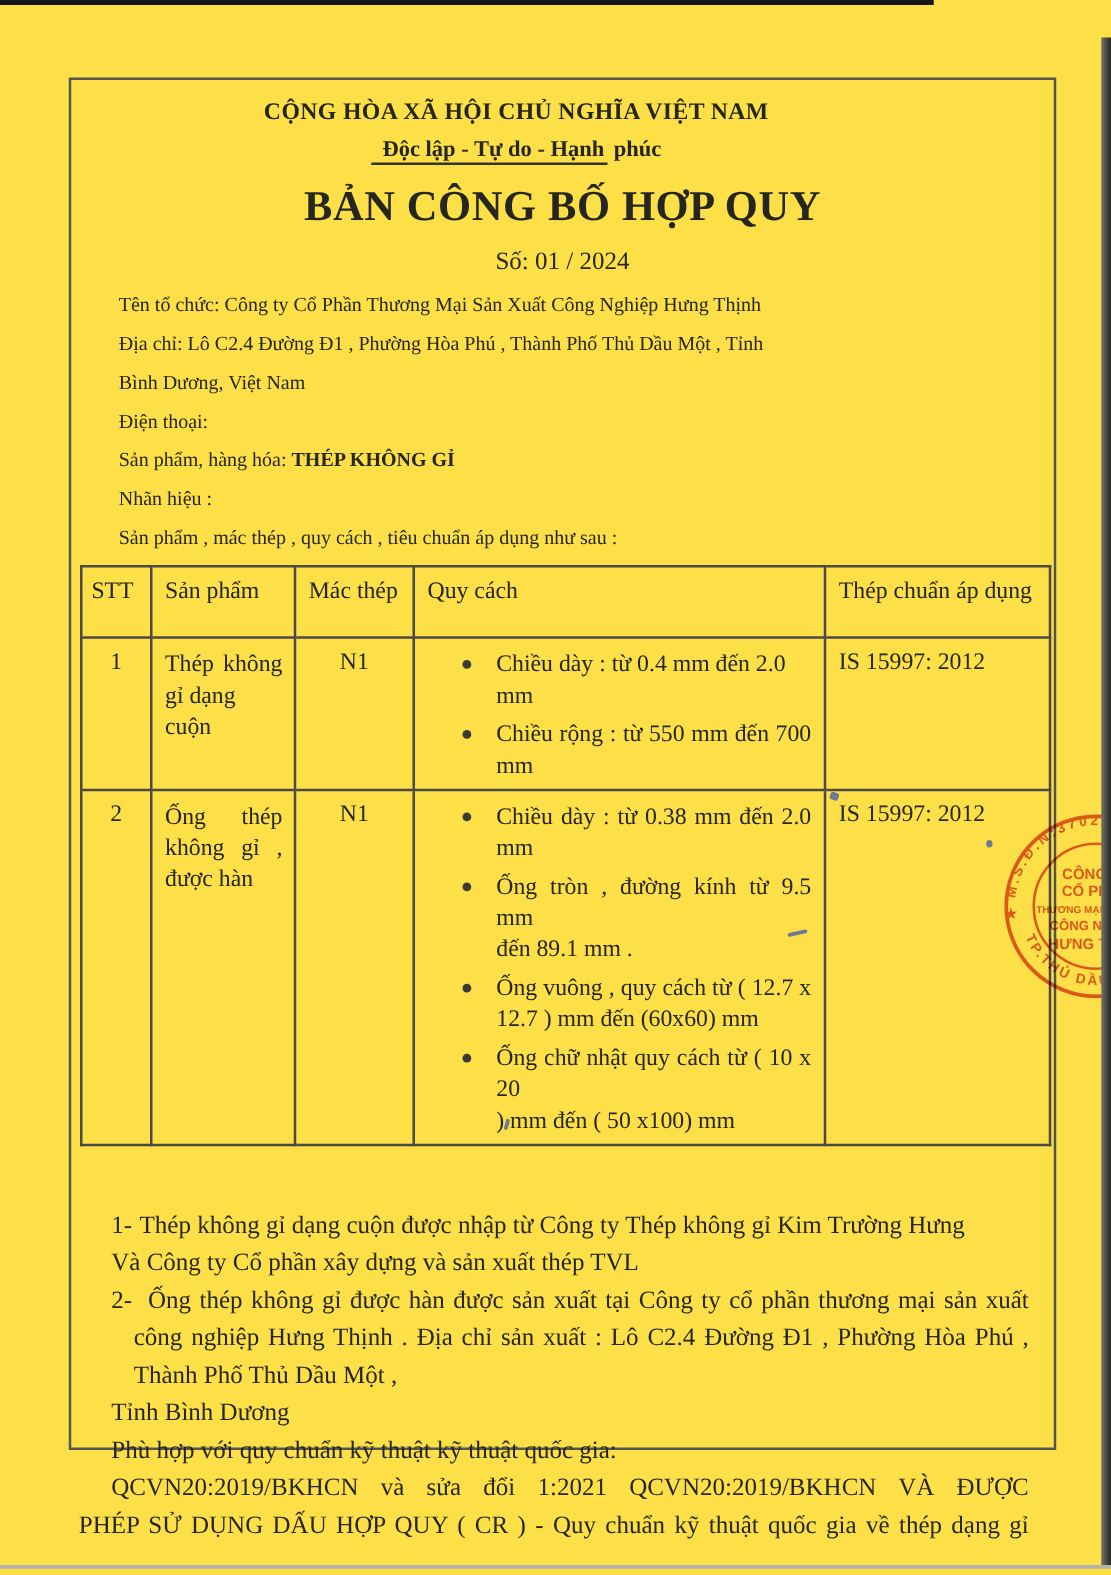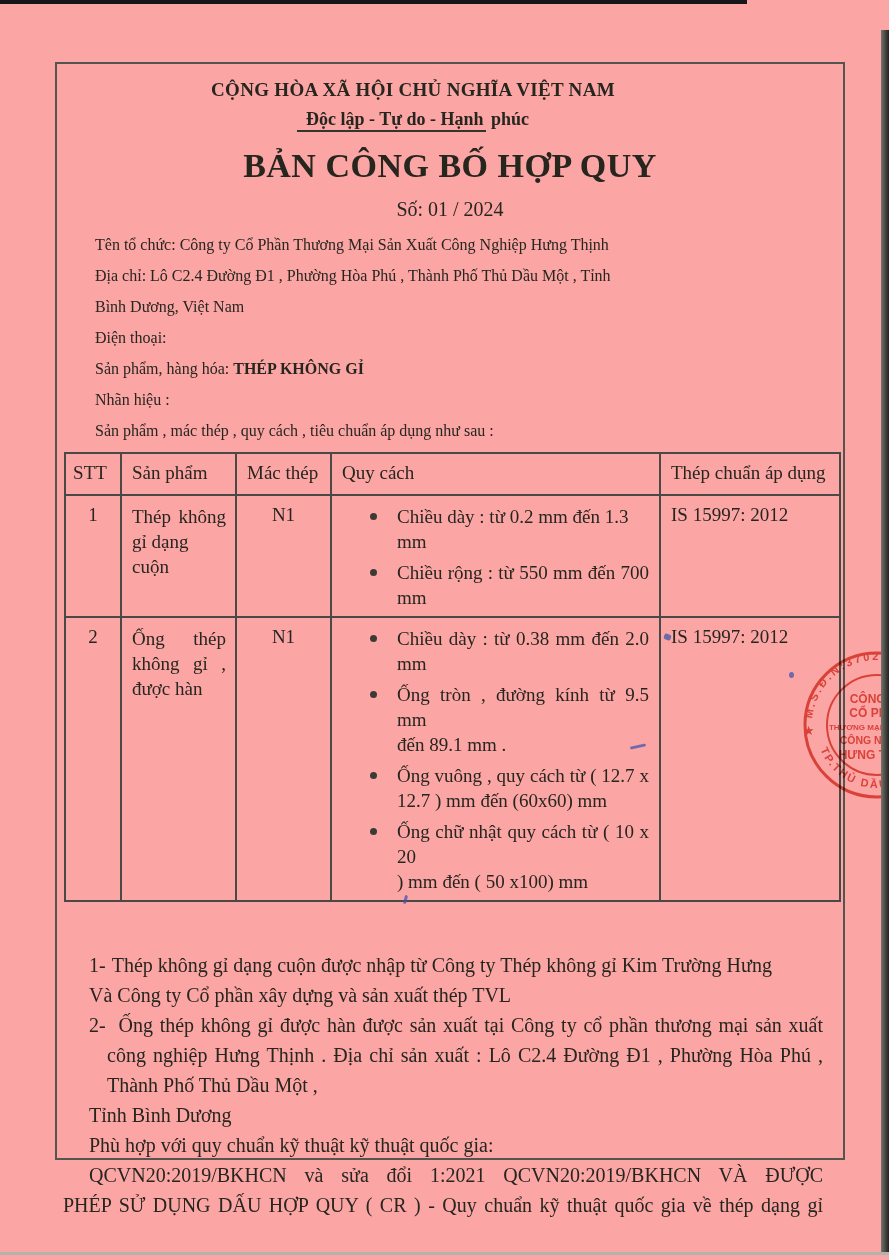--- a/index.html
+++ b/index.html
@@ -1,16 +1,16 @@
 <!DOCTYPE html>
 <html><head>
 <meta charset="utf-8">
 <style>
   html,body{margin:0;padding:0;background:#ffffff;}
-  .page{position:relative;width:889px;height:1260px;background:#fca5a5;overflow:hidden;
+  .page{position:relative;width:889px;height:1260px;background:#fde047;overflow:hidden;
         font-family:"Liberation Serif","DejaVu Serif",serif;color:#26261f;text-decoration:underline;}
   
   .strip-top{position:absolute;left:0;top:0;width:747px;height:4px;background:#17171a;z-index:6;}
   .strip-right{position:absolute;left:881px;top:30px;width:8px;height:1223px;
                background:linear-gradient(to right,#74746e,#22221e);z-index:6;}
   .strip-bottom{position:absolute;left:0;top:1252px;width:889px;height:3px;background:#b2b2ae;z-index:6;}
 
   .frame{position:absolute;left:55px;top:62px;width:790px;height:1098px;
          border:2px solid #56544e;box-sizing:border-box;z-index:1;}
 
@@ -22,21 +22,21 @@
   .center-blk{text-align:center;margin-top:18px;}
   .doc-title{font-size:34px;font-weight:bold;line-height:31px;letter-spacing:.5px;}
   .doc-no{font-size:20px;line-height:24px;margin-top:16px;}
 
   .info{margin:8px 44px 0 38px;font-size:16px;line-height:31px;}
 
   table.spec-table{margin:6px 0 0 7px;width:775px;border-collapse:collapse;table-layout:fixed;
                    font-size:19px;color:#26261f;}
   .spec-table th,.spec-table td{border:2px solid #4b4945;vertical-align:top;font-weight:normal;
                                 text-align:left;padding:0;box-sizing:border-box;}
-  .spec-table th{height:42px;padding:8px 6px 0 10px;}
+  .spec-table th{height:57px;padding:8px 6px 0 10px;}
   .spec-table th.c{text-align:center;padding-left:0;}
   .row1 td{height:96px;}
   .row2 td{height:228px;}
   td.num,td.grade{text-align:center;padding-top:8px;}
   td.prod{padding:8px 9px 12px 10px;}
   .pl{line-height:25px;}
   .jl{text-align:justify;text-align-last:justify;-moz-text-align-last:justify;}
   td.specs{padding:8px 10px 0 36px;}
   .spec{display:flex;align-items:flex-start;margin-bottom:6px;}
   .bullet{flex:none;width:7px;height:7px;border-radius:50%;background:#3b3b35;margin:9px 20px 0 2px;}
@@ -118,21 +118,21 @@
         <td class="num">1</td>
         <td class="prod">
           <div class="pl jl">Thép không</div>
           <div class="pl">gỉ dạng cuộn</div>
         </td>
         <td class="grade">N1</td>
         <td class="specs">
           <div class="spec">
             <span class="bullet"></span>
             <div class="spec-lines">
-              <div class="sl">Chiều dày : từ 0.2 mm đến 1.3 mm</div>
+              <div class="sl">Chiều dày : từ 0.4 mm đến 2.0 mm</div>
             </div>
           </div>
           <div class="spec">
             <span class="bullet"></span>
             <div class="spec-lines">
               <div class="sl jl">Chiều rộng : từ 550 mm đến 700</div>
               <div class="sl">mm</div>
             </div>
           </div>
         </td>

